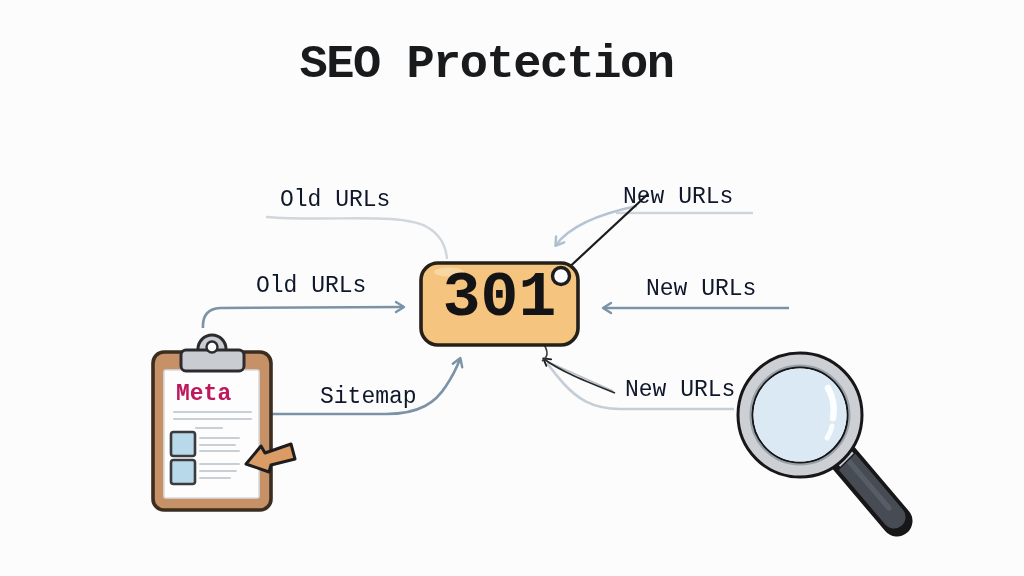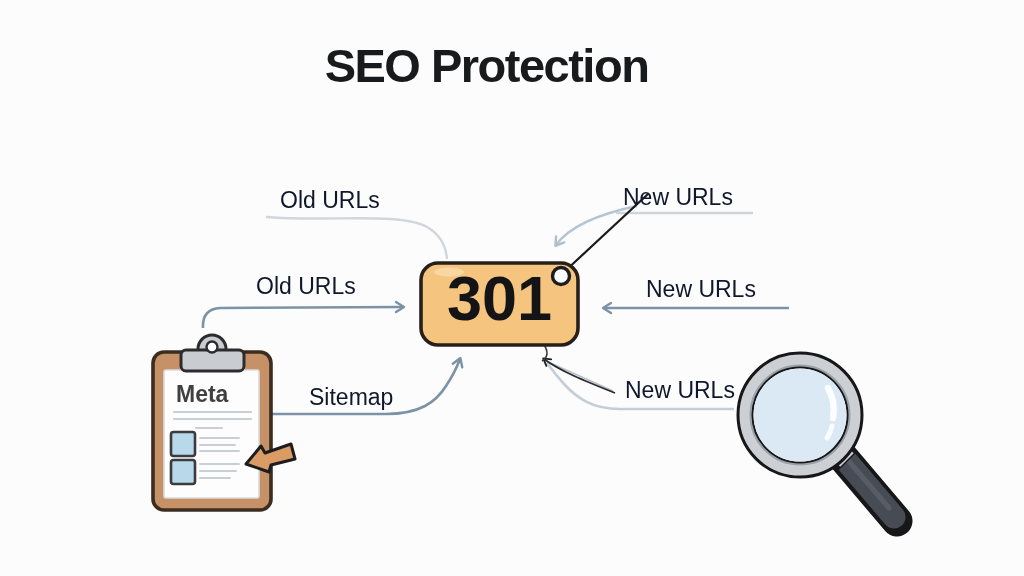--- a/index.html
+++ b/index.html
@@ -4,39 +4,39 @@
 <style>
   html,body{margin:0;padding:0;background:#ffffff;}
   #stage{
     position:relative;
     width:1024px;height:576px;
     background:#fcfcfd;
     overflow:hidden;
     font-family:"Liberation Sans", sans-serif;
   }
   #diagram-svg{position:absolute;left:0;top:0;}
-  .txt{position:absolute;white-space:nowrap;}
+  .txt{position:absolute;white-space:nowrap;font-family:Liberation Mono, monospace;}
   #title{
     left:0;top:38px;width:973px;text-align:center;
     font-size:47px;font-weight:700;letter-spacing:-1.5px;color:#191a1c;
   }
   .lbl{font-size:23px;color:#0f172a;}
   #lbl-old-top{left:280px;top:187px;}
   #lbl-old-mid{left:256px;top:273px;}
   #lbl-new-top{left:623px;top:184px;}
   #lbl-new-mid{left:646px;top:276px;}
   #lbl-new-bottom{left:625px;top:377px;}
-  #lbl-sitemap{left:309px;top:384px;}
+  #lbl-sitemap{left:320px;top:384px;}
   #badge-text{
     left:421px;top:263px;width:157px;height:82px;
     display:flex;align-items:center;justify-content:center;
     font-size:63px;font-weight:700;color:#141416;
     padding-bottom:12px;box-sizing:border-box;
   }
-  #meta-text{left:176px;top:381px;font-size:23px;font-weight:700;color:#404040;}
+  #meta-text{left:176px;top:381px;font-size:23px;font-weight:700;color:#be185d;}
 </style>
 </head>
 <body>
 
 <div id="stage">
 
   <svg id="diagram-svg" width="1024" height="576" viewBox="0 0 1024 576">
     <defs>
       <marker id="mSteel" viewBox="0 0 14 14" markerWidth="14" markerHeight="14" refX="9" refY="7" orient="auto" markerUnits="userSpaceOnUse">
         <path d="M2,2 L10,7 L2,12" fill="none" stroke="#7c93a7" stroke-width="2.4" stroke-linecap="round" stroke-linejoin="round"></path>

